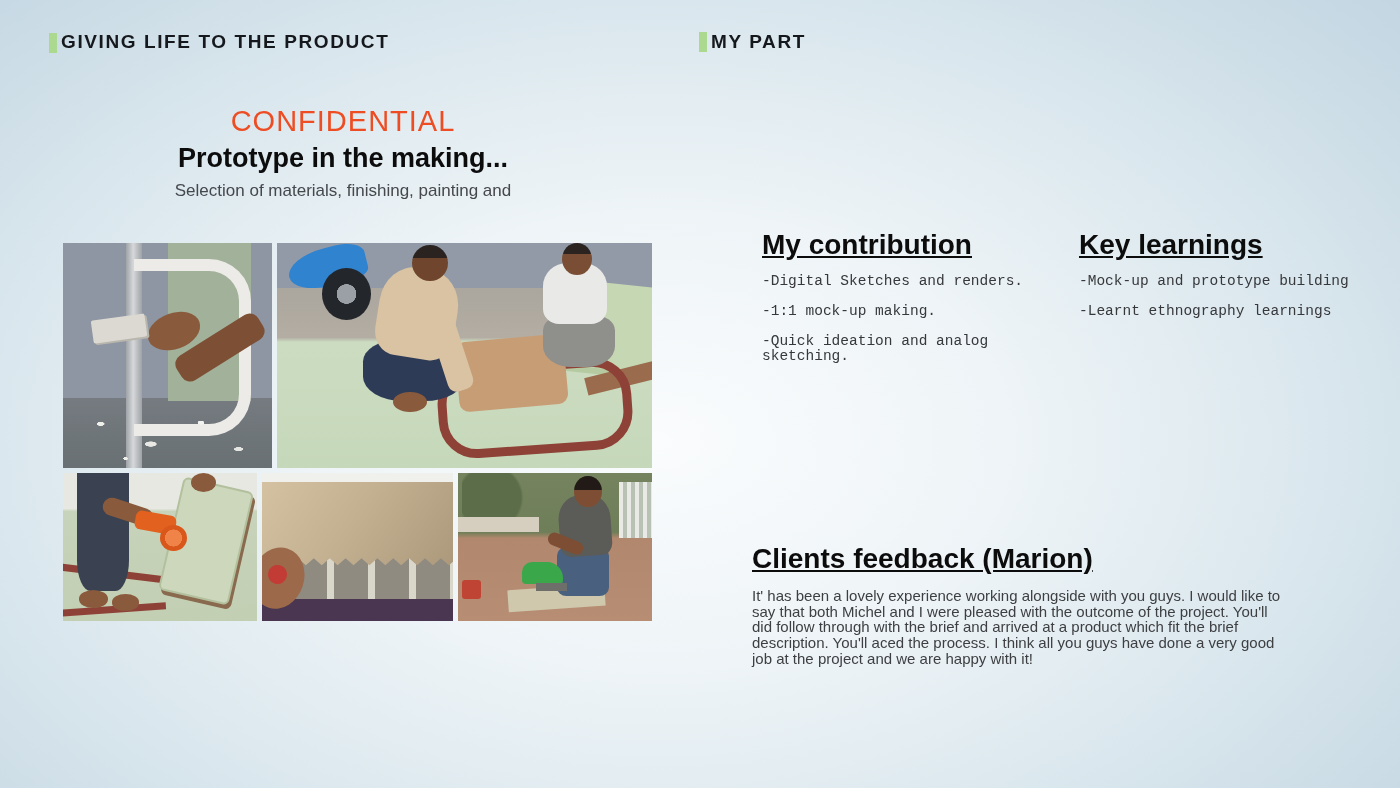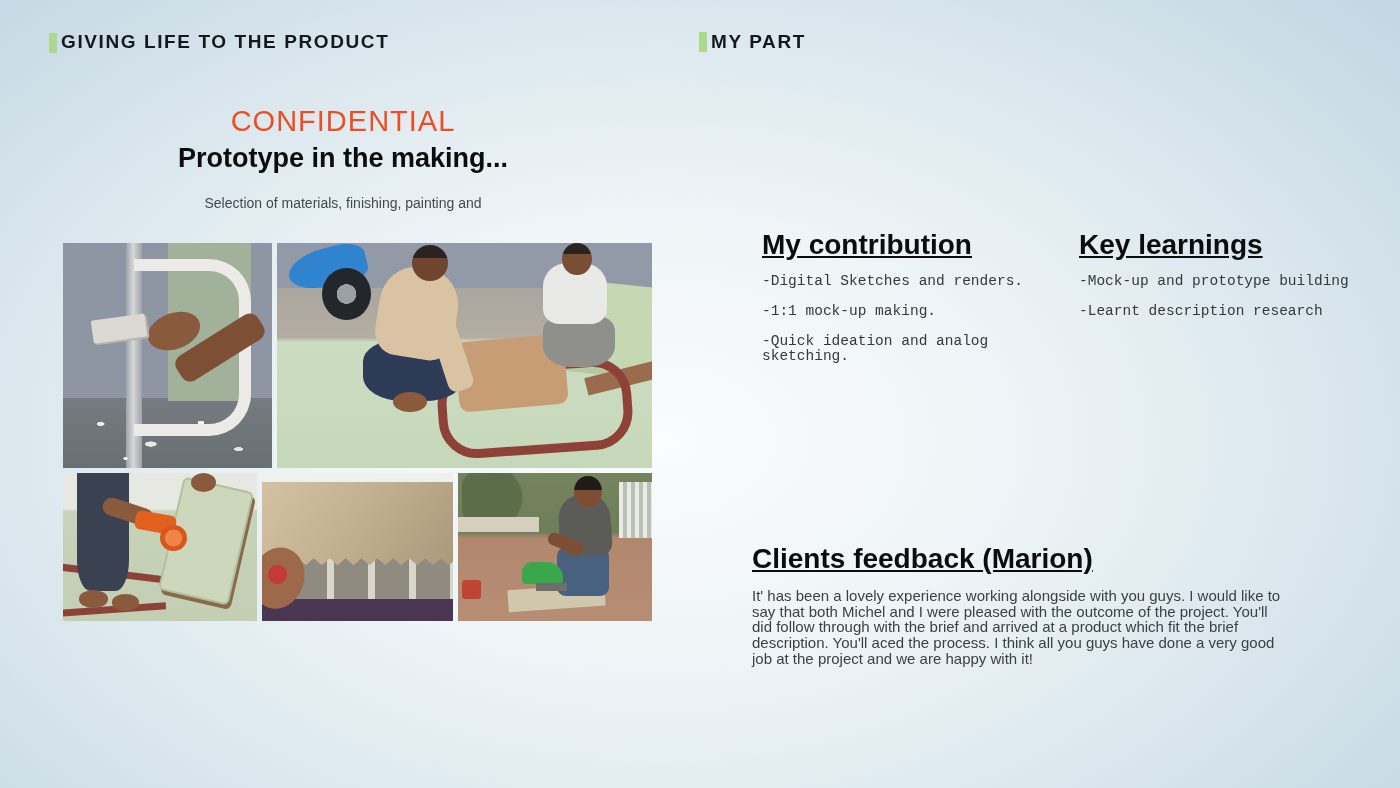--- a/index.html
+++ b/index.html
@@ -15,21 +15,21 @@
   .sec-header .accent{width:8px;height:20px;margin-right:4px;}
   .sec-header .label{
     font-size:19px;font-weight:700;letter-spacing:1.6px;color:#15191d;
   }
   .hdr-left{left:49px;align-items:flex-end;}
   .hdr-right{left:699px;}
   
   .title-block{position:absolute;left:160px;top:106px;width:366px;text-align:center;}
   .confidential{font-size:29px;font-weight:400;letter-spacing:1px;line-height:1.1;}
   .main-title{font-size:27px;font-weight:700;color:#0c0c0c;margin-top:6px;line-height:1.1;}
-  .subtitle{font-size:14px;color:#45484d;margin-top:22px;line-height:1.13;}
+  .subtitle{font-size:17px;color:#45484d;margin-top:7px;line-height:1.13;}
   
   .photo-grid{position:absolute;left:63px;top:243px;width:589px;}
   .photo{position:absolute;overflow:hidden;}
   .photo > div{position:absolute;}
   .ph1{left:0;top:0;width:209px;height:225px;
     background:linear-gradient(180deg,#8d96a2 0%,#8d96a2 69%,#757b80 69%,#697073 100%);}
   .ph2{left:214px;top:0;width:375px;height:225px;
     background:linear-gradient(180deg,#929aa8 0%,#929aa8 20%,#aba69e 20%,#b3ada3 42%,#ccdcc1 44%,#c6d8ba 100%);}
   .ph3{left:0;top:230px;width:194px;height:148px;
     background:linear-gradient(180deg,#e6e8e1 0%,#e6e8e1 24%,#c7d3ba 26%,#c2cfb3 100%);}
@@ -233,21 +233,21 @@
       <div class="bullet">-Digital Sketches and renders.</div>
       <div class="bullet">-1:1  mock-up making.</div>
       <div class="bullet">-Quick ideation and analog sketching.</div>
     </div>
   </div>
 
   <div class="learnings">
     <div class="col-heading">Key learnings</div>
     <div class="bullets">
       <div class="bullet">-Mock-up and prototype building</div>
-      <div class="bullet">-Learnt description research</div>
+      <div class="bullet">-Learnt ethnography learnings</div>
     </div>
   </div>
 
   <div class="feedback">
     <div class="col-heading">Clients feedback (Marion)</div>
     <div class="feedback-body">It' has been a lovely experience working alongside with you guys. I would like to say that both Michel and I were pleased with the outcome of the project. You'll did follow through with the brief and arrived at a product which fit the brief description. You'll aced the process. I think all you guys have done a very good job at the project and we are happy with it!</div>
   </div>
 
 </div>
 

